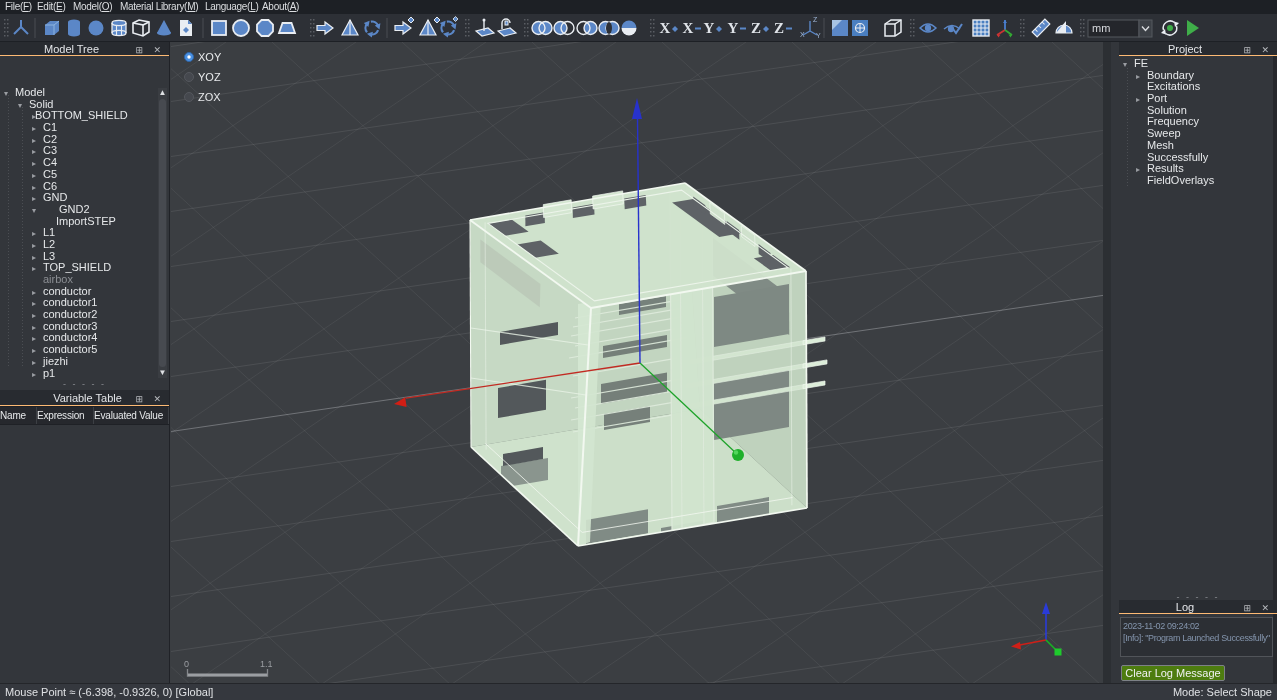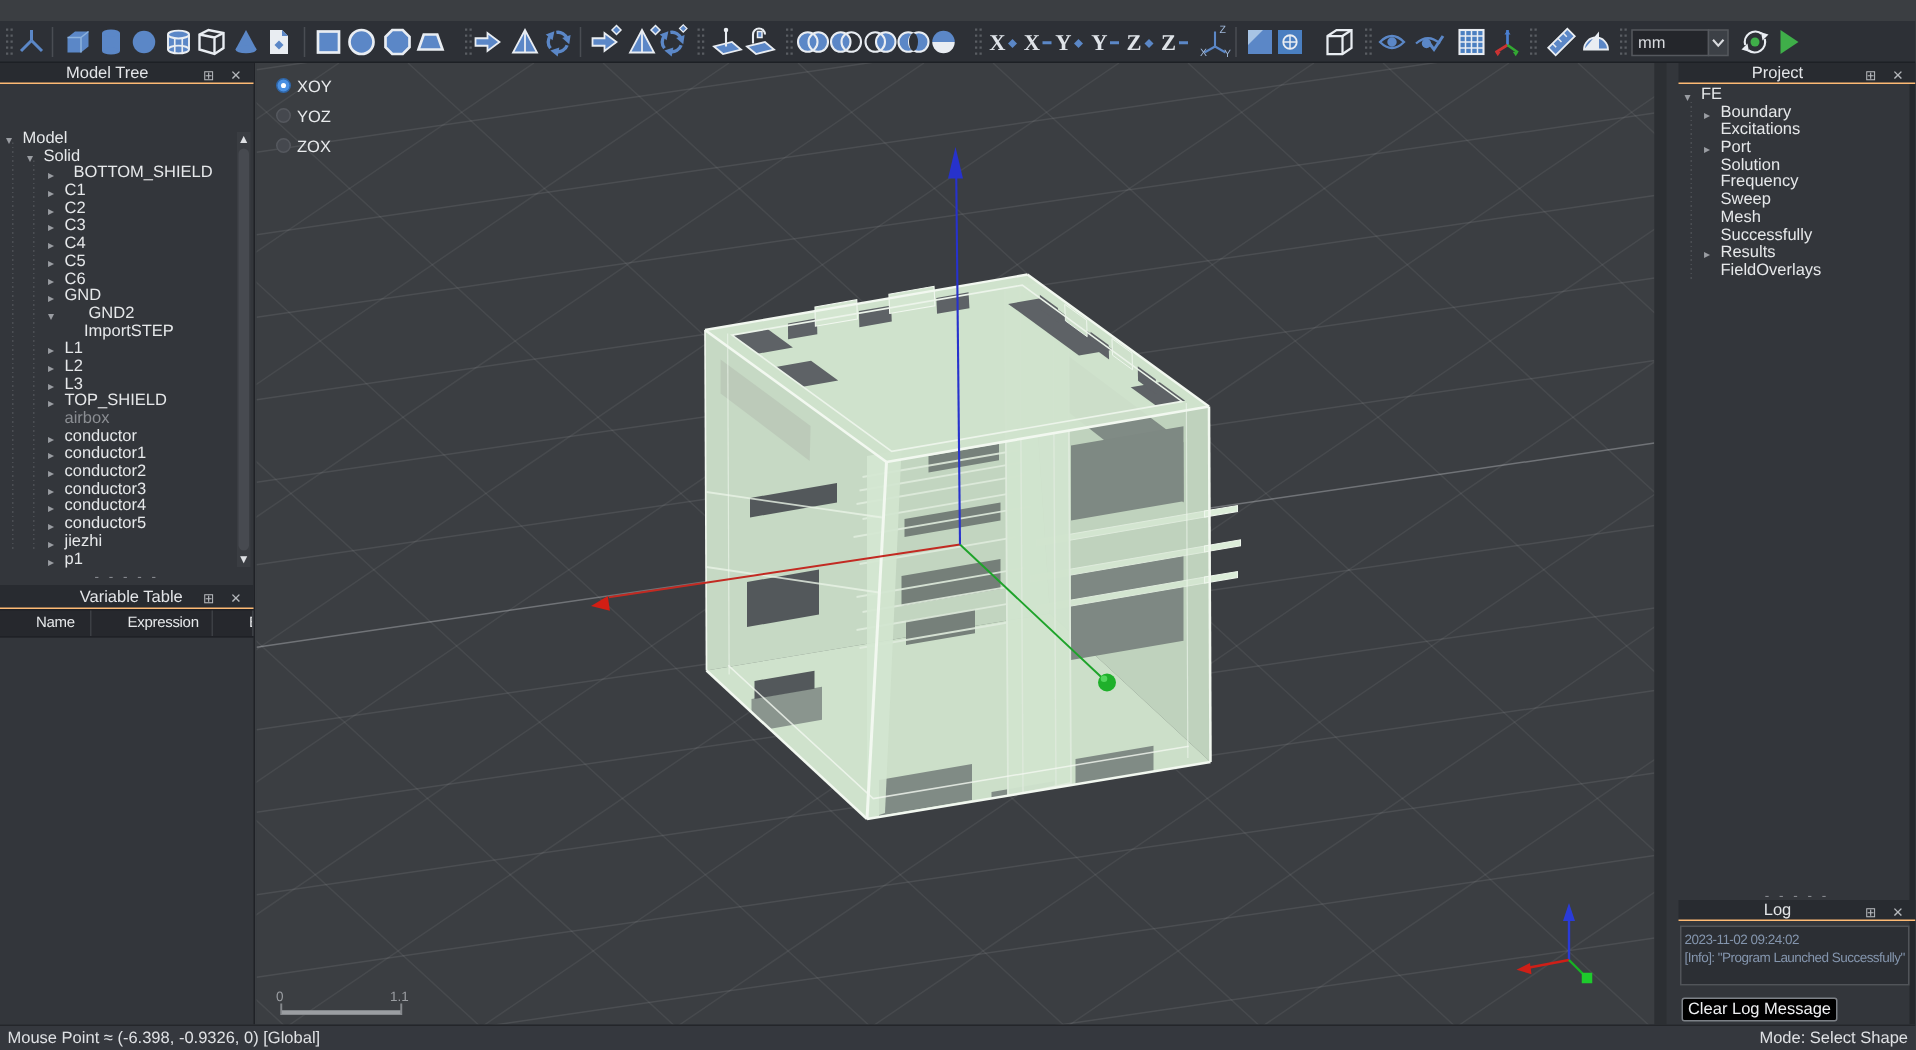--- a/index.html
+++ b/index.html
@@ -25,39 +25,47 @@
 .trow { position:relative; height:11.7px; line-height:11.7px; white-space:nowrap; }
 .trow .arr { position:absolute; color:#9a9da2; font-size:8px; top:1px; }
 .gray { color:#8b8e93; }
 #vscroll { position:absolute; right:2px; top:46px; width:9px; height:290px; background:#3a3d42; }
 #vscroll .thumb { position:absolute; left:1px; right:1px; top:11px; bottom:11px; background:#474a50; border-radius:4px;}
 #vscroll .sa { position:absolute; left:0; width:9px; text-align:center; color:#dfe1e4; font-size:8px; height:10px; line-height:10px;}
 #splitdots { position:absolute; top:339px; left:0; width:100%; height:9px; text-align:center; color:#8b8e93; font-size:9px; line-height:7px; letter-spacing:2px;}
 #vtable { position:absolute; top:348px; left:0; right:0; bottom:0; }
 #vtable .titlebar { height:16px; line-height:16px;padding-left:32px; }
 #vthead { display:flex; height:19px; background:#26282d; color:#e6e8ea; font-size:10px; border-top:1px solid #1f2126; border-bottom:1px solid #1f2126;}
-#vthead div { line-height:18px; padding-left:0; border-right:1px solid #3c3f44; white-space:nowrap; overflow:hidden; letter-spacing:-0.2px;margin-left:24px; }
+#vthead div { line-height:18px; padding-left:0; border-right:1px solid #3c3f44; white-space:nowrap; overflow:hidden; letter-spacing:-0.2px; }
 #viewport { position:absolute; left:171px; top:42px; width:932px; height:643px; background:#3b3e42; }
 #rightcol { position:absolute; left:1103px; top:42px; width:174px; height:641px; background:#33363b; border-left:8px solid #2c2f33;}
 #rightcol .inner { position:absolute; left:8px; top:0; right:0; bottom:0; }
 #ptree { position:absolute; top:16px; left:0; right:4px; height:536px; color:#e6e8ea; font-size:11px; }
 #logsplit { position:absolute; top:552px; left:0; width:100%; text-align:center; color:#8b8e93; font-size:9px; line-height:7px; letter-spacing:2px; }
 #logpanel { position:absolute; top:558px; left:0; right:0; bottom:0; }
 #logbox { position:absolute; left:1px; top:17px; right:4px; height:40px; background:#2c2f34;
   border:1px solid #515459; color:#8495ad; font-size:9px; padding:3px 2px; letter-spacing:-0.35px; line-height:11.5px; white-space:nowrap; overflow:hidden;}
-#clearbtn { position:absolute; left:2px; top:65px; width:104px; height:16px; background:#000000;
+#clearbtn { position:absolute; left:2px; top:65px; width:104px; height:16px; background:#4d7c0f;
   border:1px solid #7d8187; border-radius:2px; color:#f0f1f3; font-size:11px; text-align:center; line-height:15px;}
 #statusbar { position:absolute; left:0; top:683px; width:1277px; height:17px; background:#35383e;
   border-top:1px solid #24262a; color:#dfe1e4; font-size:11px; line-height:16px; }
 #statusbar .lft { position:absolute; left:5px; top:0; }
 #statusbar .rgt { position:absolute; right:5px; top:0; }
 </style>
 </head>
 <body>
 <div id="app">
+  <div id="menubar">
+    <span style="left:5px">File(<u>F</u>)</span>
+    <span style="left:37px">Edit(<u>E</u>)</span>
+    <span style="left:73px">Model(<u>O</u>)</span>
+    <span style="left:120px">Material Library(<u>M</u>)</span>
+    <span style="left:205px">Language(<u>L</u>)</span>
+    <span style="left:262px">About(<u>A</u>)</span>
+  </div>
   <div id="toolbar"><svg width="1277" height="28">
         <rect x="4" y="5" width="1.5" height="1.5" fill="#5a5d63"></rect>
         <rect x="7" y="5" width="1.5" height="1.5" fill="#5a5d63"></rect>
         <rect x="4" y="9" width="1.5" height="1.5" fill="#5a5d63"></rect>
         <rect x="7" y="9" width="1.5" height="1.5" fill="#5a5d63"></rect>
         <rect x="4" y="13" width="1.5" height="1.5" fill="#5a5d63"></rect>
         <rect x="7" y="13" width="1.5" height="1.5" fill="#5a5d63"></rect>
         <rect x="4" y="17" width="1.5" height="1.5" fill="#5a5d63"></rect>
         <rect x="7" y="17" width="1.5" height="1.5" fill="#5a5d63"></rect>
         <rect x="4" y="21" width="1.5" height="1.5" fill="#5a5d63"></rect>
@@ -328,21 +336,21 @@
         <div class="trow">
           <span class="arr" style="left:4px">▾</span>
           <span style="position:absolute;left:15px">Model</span>
         </div>
         <div class="trow">
           <span class="arr" style="left:18px">▾</span>
           <span style="position:absolute;left:29px">Solid</span>
         </div>
         <div class="trow">
           <span class="arr" style="left:32px">▸</span>
-          <span style="position:absolute;left:49px">BOTTOM_SHIELD</span>
+          <span style="position:absolute;left:35px">BOTTOM_SHIELD</span>
         </div>
         <div class="trow">
           <span class="arr" style="left:32px">▸</span>
           <span style="position:absolute;left:43px">C1</span>
         </div>
         <div class="trow">
           <span class="arr" style="left:32px">▸</span>
           <span style="position:absolute;left:43px">C2</span>
         </div>
         <div class="trow">

